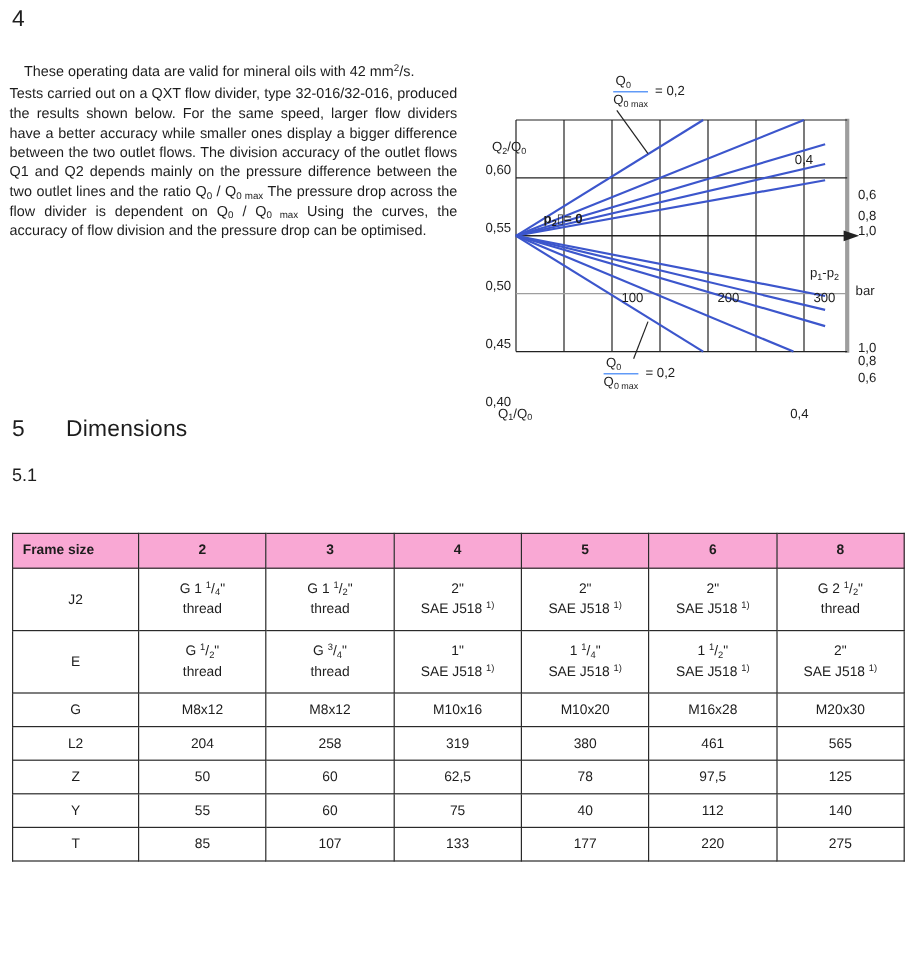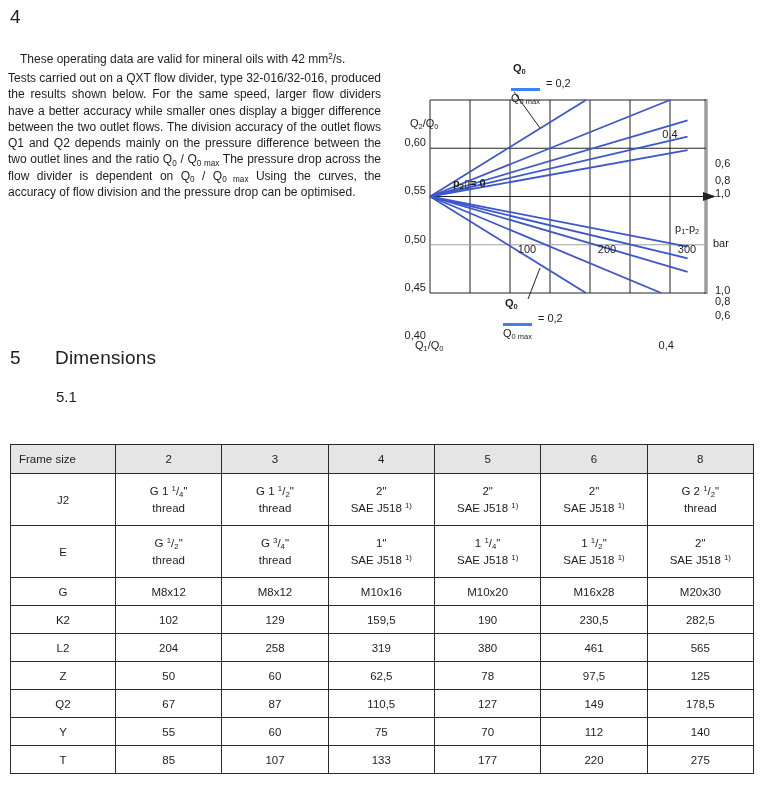--- a/index.html
+++ b/index.html
@@ -1,37 +1,37 @@
 <!DOCTYPE html>
 <html><head>
 <meta charset="utf-8">
 <style>
   html,body{margin:0;padding:0;background:#ffffff;}
   .page{position:relative;width:764px;height:809px;background:#ffffff;overflow:hidden;
         font-family:"Liberation Sans","DejaVu Sans",sans-serif;color:#1d1d1d;}
   sup{font-size:0.68em;line-height:0;position:relative;top:-0.45em;vertical-align:baseline;}
   sub{font-size:0.68em;line-height:0;position:relative;top:0.28em;vertical-align:baseline;}
   .h1{position:absolute;display:flex;font-size:19px;letter-spacing:0.2px;}
-  .h2{position:absolute;display:flex;font-size:15px;margin-left:46px;}
+  .h2{position:absolute;display:flex;font-size:15px;}
   .hnum{width:45px;flex:0 0 45px;}
   .intro{position:absolute;left:8px;top:40px;width:382px;font-size:12px;margin:12px;}
   .bodytext{position:absolute;left:8px;top:70px;width:373px;font-size:12px;line-height:16.3px;
             text-align:justify;margin:0;}
   #chart{position:absolute;left:398px;top:60px;width:366px;height:278px;}
   #chart svg{position:absolute;left:0;top:0;}
   .clbl{position:absolute;font-size:11px;color:#1d1d1d;white-space:nowrap;line-height:12px;margin-top:43px;}
   .ytick{width:27px;text-align:right;}
   .xtick{width:24px;text-align:center;}
   .ratio{position:absolute;display:flex;align-items:center;gap:6px;font-size:11px;line-height:11px;}
-  .frac .num{display:block;border-bottom:3px solid #3b82f6;padding:0 6px 14px 2px;font-weight:bold;}
+  .frac .num{display:block;border-bottom:1px solid #3b82f6;padding:0 6px 2px 2px;}
   .frac .den{display:block;padding-top:2px;white-space:nowrap;}
   #dims{position:absolute;left:10px;top:444px;width:744px;border-collapse:collapse;table-layout:fixed;}
   #dims th,#dims td{border:1px solid #2a2a2a;font-size:11.5px;text-align:center;padding:0 2px;
                     box-sizing:border-box;color:#1d1d1d;}
-  #dims th{background:#e5e5e5;font-weight:normal;height:29px;}
+  #dims th{background:#f9a8d4;font-weight:bold;height:29px;}
   #dims th.lbl{text-align:left;padding-left:8px;width:105px;}
   #dims td{height:28px;}
   #dims td.two{height:52px;line-height:17px;}
   .footnote{position:absolute;left:8px;top:780px;font-size:10.5px;margin:0;}
 </style>
 </head>
 <body>
 
 <div class="page">
 
@@ -188,61 +188,43 @@
         <tr>
           <td>G</td>
           <td>M8x12</td>
           <td>M8x12</td>
           <td>M10x16</td>
           <td>M10x20</td>
           <td>M16x28</td>
           <td>M20x30</td>
         </tr>
         <tr>
-          <td>K2</td>
-          <td>102</td>
-          <td>129</td>
-          <td>159,5</td>
-          <td>190</td>
-          <td>230,5</td>
-          <td>282,5</td>
-        </tr>
-        <tr>
           <td>L2</td>
           <td>204</td>
           <td>258</td>
           <td>319</td>
           <td>380</td>
           <td>461</td>
           <td>565</td>
         </tr>
         <tr>
           <td>Z</td>
           <td>50</td>
           <td>60</td>
           <td>62,5</td>
           <td>78</td>
           <td>97,5</td>
           <td>125</td>
         </tr>
         <tr>
-          <td>Q2</td>
-          <td>67</td>
-          <td>87</td>
-          <td>110,5</td>
-          <td>127</td>
-          <td>149</td>
-          <td>178,5</td>
-        </tr>
-        <tr>
           <td>Y</td>
           <td>55</td>
           <td>60</td>
           <td>75</td>
-          <td>70</td>
+          <td>40</td>
           <td>112</td>
           <td>140</td>
         </tr>
         <tr>
           <td>T</td>
           <td>85</td>
           <td>107</td>
           <td>133</td>
           <td>177</td>
           <td>220</td>

